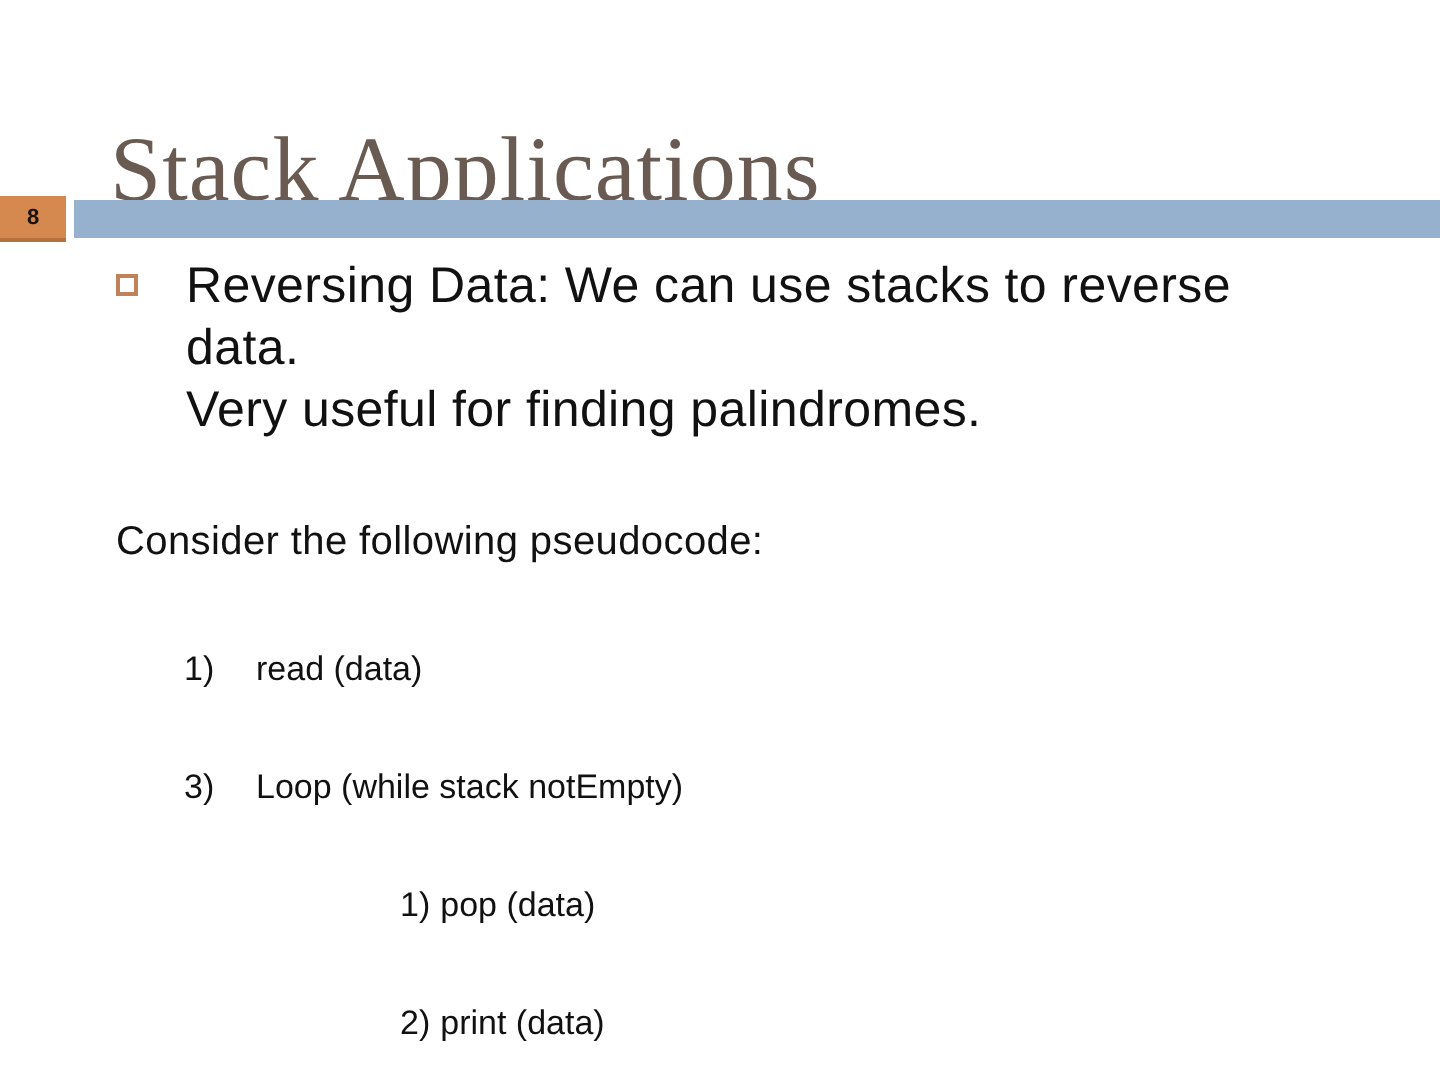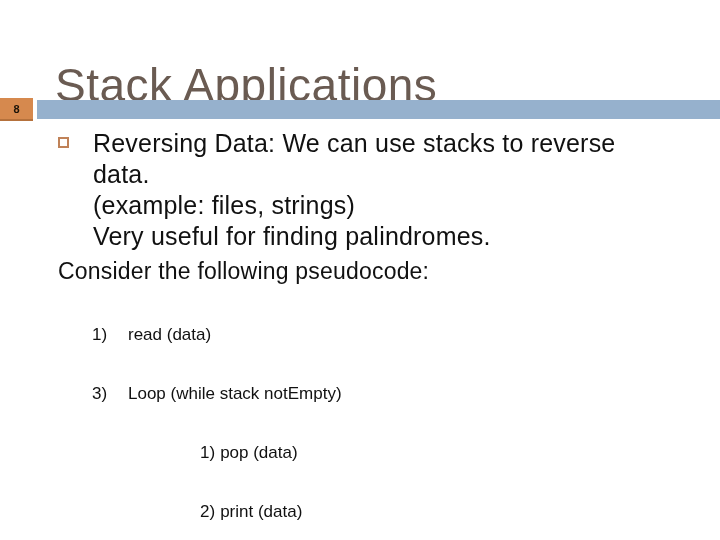--- a/index.html
+++ b/index.html
@@ -21,20 +21,21 @@
   }
   .slide-title{
     position:absolute;
     left:55px;top:28px;
     font-size:46px;
     line-height:52px;
     font-weight:400;
     color:var(--title);
     letter-spacing:0.5px;
     white-space:nowrap;
+    font-family:Liberation Serif, serif;
   }
   .page-number-box{
     position:absolute;
     left:0;top:98px;
     width:33px;height:21px;
     background:var(--page_box);
     border-bottom:2px solid var(--page_box_edge);
     display:flex;align-items:center;justify-content:center;
     font-size:11px;font-weight:700;color:#1a1208;
   }
@@ -55,21 +56,21 @@
     position:absolute;
     left:93px;top:128px;
     width:580px;
     font-size:25px;
     line-height:31px;
     letter-spacing:0.2px;
   }
   .consider-line{
     position:absolute;
     left:58px;top:258px;
-    font-size:23px;
+    font-size:20px;
     line-height:27px;
     letter-spacing:0.2px;
     white-space:nowrap;
   }
   .pseudocode{
     position:absolute;
     left:92px;top:289px;
     font-size:17px;
     line-height:27px;
   }
@@ -88,21 +89,20 @@
   <div class="page-number-box">
     <span>8</span>
   </div>
 
   <div class="header-bar"></div>
 
   <span class="bullet-square"></span>
 
   <div class="bullet-text">
     <div>Reversing Data: We can use stacks to reverse data.</div>
-    <div>(example: files, strings)</div>
     <div>Very useful for finding palindromes.</div>
   </div>
 
   <div class="consider-line">Consider the following pseudocode:</div>
 
   <div class="pseudocode">
 
     <div class="pc-row level-1">
       <span class="pc-num">1)</span><span>read (data)</span>
     </div>

